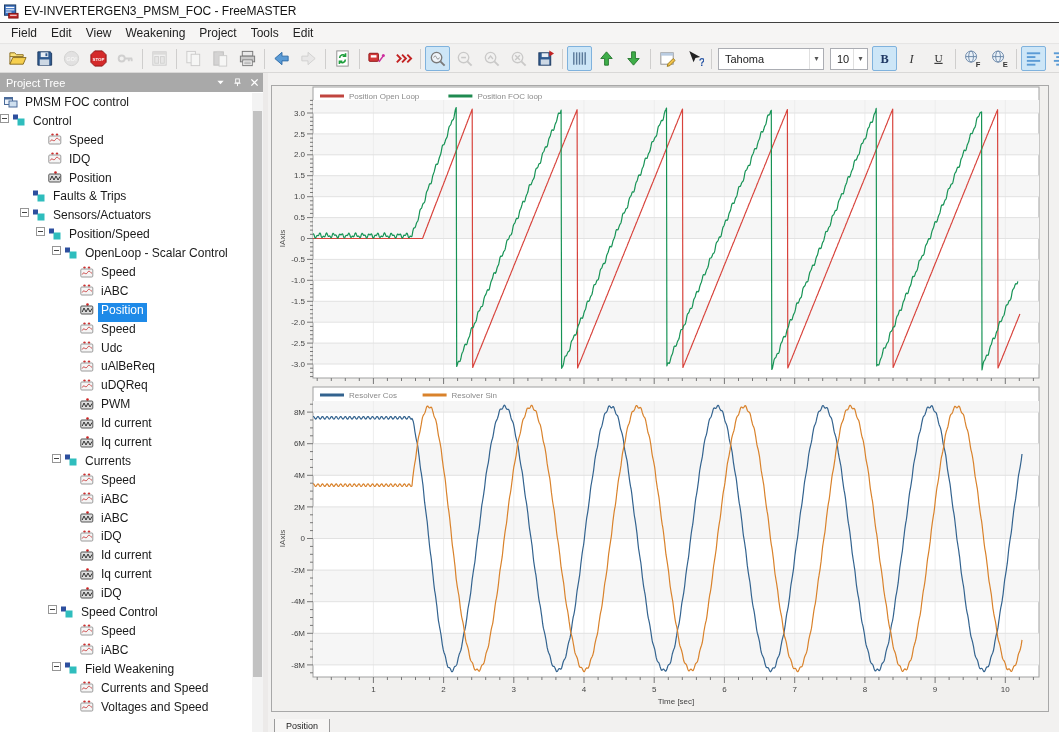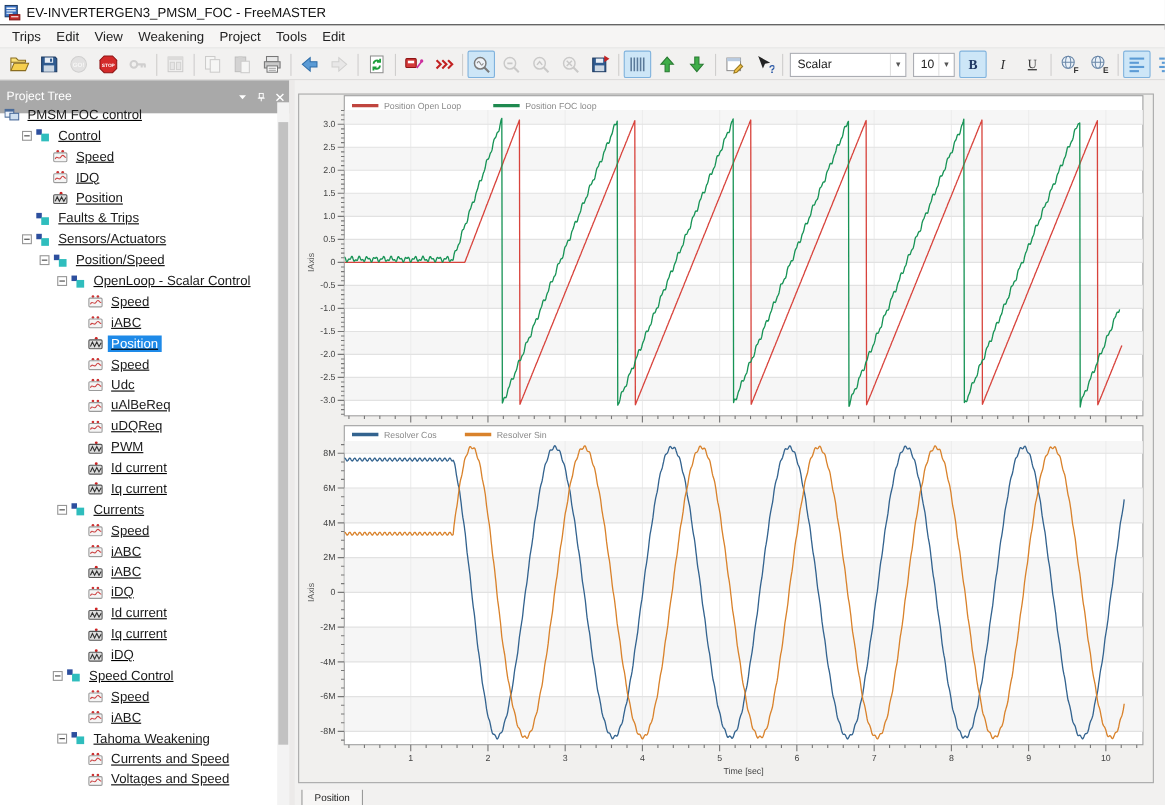--- a/index.html
+++ b/index.html
@@ -1,20 +1,20 @@
 <!DOCTYPE html>
 <html><head>
 <meta charset="utf-8">
 <style>
   html,body{margin:0;padding:0;background:#e9e9e9;}
   #app{position:relative;width:1059px;height:732px;overflow:hidden;background:#f0f0f0;
        font-family:"Liberation Sans",sans-serif;-webkit-font-smoothing:antialiased;}
   
   #titlebar{position:absolute;left:0;top:0;width:1059px;height:22px;background:#ffffff;
-            display:flex;align-items:center;border-bottom:5px solid #404040;}
+            display:flex;align-items:center;border-bottom:1px solid #404040;}
   #titlebar .logo{width:15px;height:15px;margin:0 5px 0 4px;}
   #titlebar .title{font-size:12px;color:#111;}
   
   #menubar{position:absolute;left:0;top:23px;width:1059px;height:21px;background:#f6f5f4;
            display:flex;align-items:center;border-bottom:1px solid #e6e5e4;padding-left:4px;box-sizing:border-box;}
   .menu-item{font-size:12px;color:#222;padding:2px 7px;}
   
   #toolbar{position:absolute;left:0;top:45px;width:1059px;height:28px;background:#f2f1f0;
            border-bottom:1px solid #d9d8d7;display:flex;align-items:center;padding-left:4px;box-sizing:border-box;}
   .tb-btn{width:23px;height:23px;display:flex;align-items:center;justify-content:center;
@@ -23,26 +23,26 @@
   .tb-btn.disabled{opacity:.38;filter:grayscale(1);}
   .tb-btn.selected{background:#cde6f7;border-color:#7fb2dd;}
   .tb-sep{width:1px;height:20px;background:#cfcecd;margin:0 3px;flex:0 0 auto;}
   .tb-combo{height:20px;border:1px solid #abadb3;background:#fff;display:flex;align-items:center;
             font-size:11px;color:#222;margin:0 3px;flex:0 0 auto;}
   .tb-combo .combo-text{padding:0 4px 0 6px;overflow:hidden;white-space:nowrap;flex:1;}
   .tb-combo .combo-arrow{width:13px;height:100%;display:flex;align-items:center;justify-content:center;
             border-left:1px solid #e0e0e0;color:#555;font-size:8px;}
   
   #tree-panel{position:absolute;left:0;top:73px;width:263px;bottom:0;background:#ffffff;}
-  #tree-header{position:absolute;left:0;top:0;width:100%;height:30px;background:#a9a9a9;color:#fff;
+  #tree-header{position:absolute;left:0;top:0;width:100%;height:19px;background:#a9a9a9;color:#fff;
                display:flex;align-items:center;font-size:11px;}
   #tree-header .hdr-label{flex:1;padding-left:6px;}
   #tree-header .hdr-ico{width:16px;height:14px;display:flex;align-items:center;justify-content:center;margin-right:1px;}
   #tree-list{position:absolute;left:0;top:20px;right:11px;bottom:0;overflow:hidden;padding-top:2px;}
-  .tree-row{height:18.9px;display:flex;align-items:center;white-space:nowrap;text-decoration:underline;}
+  .tree-row{height:18.9px;display:flex;white-space:nowrap;}
   .tree-expander{width:9px;height:9px;box-sizing:border-box;border:1px solid #969696;background:#fff;
                  position:relative;margin-right:3px;flex:0 0 auto;}
   .tree-expander::after{content:"";position:absolute;left:1px;right:1px;top:3px;height:1px;background:#444;}
   .tree-spacer{width:12px;flex:0 0 auto;}
   .tree-ico{width:15px;height:13px;margin-right:3px;flex:0 0 auto;display:flex;align-items:center;}
   .tree-ico svg{width:14px;height:12px;}
   .tree-label{font-size:12px;color:#1a1a1a;padding:0 3px;line-height:15px;}
   .tree-label.selected{background:#1e8ae8;color:#fff;}
   #tree-scrollbar{position:absolute;right:0;top:20px;width:11px;bottom:0;background:#f3f3f3;}
   #tree-scroll-thumb{position:absolute;left:1px;width:9px;top:18px;height:566px;background:#c2c2c2;}
@@ -70,21 +70,21 @@
           <rect x="2" y="5.5" width="9" height="1.4" fill="#cfe0f5"></rect>
       <rect x="2" y="8" width="6" height="1.4" fill="#cfe0f5"></rect>
       <rect x="5" y="10" width="10" height="5" fill="#c22a2a" stroke="#7e1515"></rect>
       <rect x="6.5" y="11.5" width="7" height="1" fill="#fff"></rect>
         </svg>
     </span>
     <span class="title">EV-INVERTERGEN3_PMSM_FOC - FreeMASTER</span>
   </div>
 
   <div id="menubar">
-      <span class="menu-item">Trips</span>
+      <span class="menu-item">Field</span>
       <span class="menu-item">Edit</span>
       <span class="menu-item">View</span>
       <span class="menu-item">Weakening</span>
       <span class="menu-item">Project</span>
       <span class="menu-item">Tools</span>
       <span class="menu-item">Edit</span>
     </div>
 
   <div id="toolbar">
       <div class="tb-btn">
@@ -254,21 +254,21 @@
         </svg>
       </div>
       <div class="tb-btn">
         <svg viewBox="0 0 20 20">
           <path d="M4.5 2 l4.5 12 2-4.5 5-1 z" fill="#222"></path>
           <text x="14.5" y="18" font-size="11" font-weight="bold" fill="#2a57a5">?</text>
         </svg>
       </div>
       <div class="tb-sep"></div>
       <div class="tb-combo" style="width: 104px;">
-        <span class="combo-text">Scalar</span>
+        <span class="combo-text">Tahoma</span>
         <span class="combo-arrow">▾</span>
       </div>
       <div class="tb-combo" style="width: 36px;">
         <span class="combo-text">10</span>
         <span class="combo-arrow">▾</span>
       </div>
       <div class="tb-btn selected">
         <svg viewBox="0 0 20 20">
           <text x="10" y="14.5" font-size="13" font-weight="bold" text-anchor="middle" fill="#1f3864" font-family="Liberation Serif,serif">B</text>
         </svg>
@@ -348,21 +348,21 @@
         <div class="tree-row" style="padding-left: 4px;">
           <span class="tree-ico">
             <svg viewBox="0 0 14 12">
               <rect x="0.5" y="1.5" width="8" height="7" fill="#eef4fb" stroke="#4a6b9a"></rect>
               <rect x="0.5" y="1.5" width="8" height="2" fill="#4a6b9a"></rect>
               <rect x="5" y="5" width="8" height="6" fill="#cfe0f0" stroke="#4a6b9a"></rect>
             </svg>
           </span>
           <span class="tree-label">PMSM FOC control</span>
         </div>
-        <div class="tree-row" style="padding-left: 20px;">
+        <div class="tree-row" style="">
           <span class="tree-expander"></span>
           <span class="tree-ico">
             <svg viewBox="0 0 14 12">
               <rect x="1" y="0.5" width="5" height="5" fill="#2d4f9e"></rect>
               <rect x="5.5" y="4.5" width="7" height="7" fill="#2fbdbd"></rect>
             </svg>
           </span>
           <span class="tree-label">Control</span>
         </div>
         <div class="tree-row" style="padding-left: 36px;">
@@ -681,21 +681,21 @@
           <span class="tree-label">iABC</span>
         </div>
         <div class="tree-row" style="padding-left: 52px;">
           <span class="tree-expander"></span>
           <span class="tree-ico">
             <svg viewBox="0 0 14 12">
               <rect x="1" y="0.5" width="5" height="5" fill="#2d4f9e"></rect>
               <rect x="5.5" y="4.5" width="7" height="7" fill="#2fbdbd"></rect>
             </svg>
           </span>
-          <span class="tree-label">Tahoma Weakening</span>
+          <span class="tree-label">Field Weakening</span>
         </div>
         <div class="tree-row" style="padding-left: 68px;">
           <span class="tree-spacer"></span>
           <span class="tree-ico">
             <svg viewBox="0 0 14 12">
               <circle cx="4.5" cy="1.6" r="1.2" fill="#cc3333"></circle>
               <circle cx="9" cy="1.6" r="1.2" fill="#cc3333"></circle>
               <rect x="0.8" y="3" width="12" height="8" rx="1" fill="#f5f5f5" stroke="#9a9a9a"></rect>
               <path d="M2.2 8.5 C4 4.5,5.5 10,7.5 6.5 S10.8 8,12 6.8" stroke="#cc4444" fill="none"></path>
             </svg>

